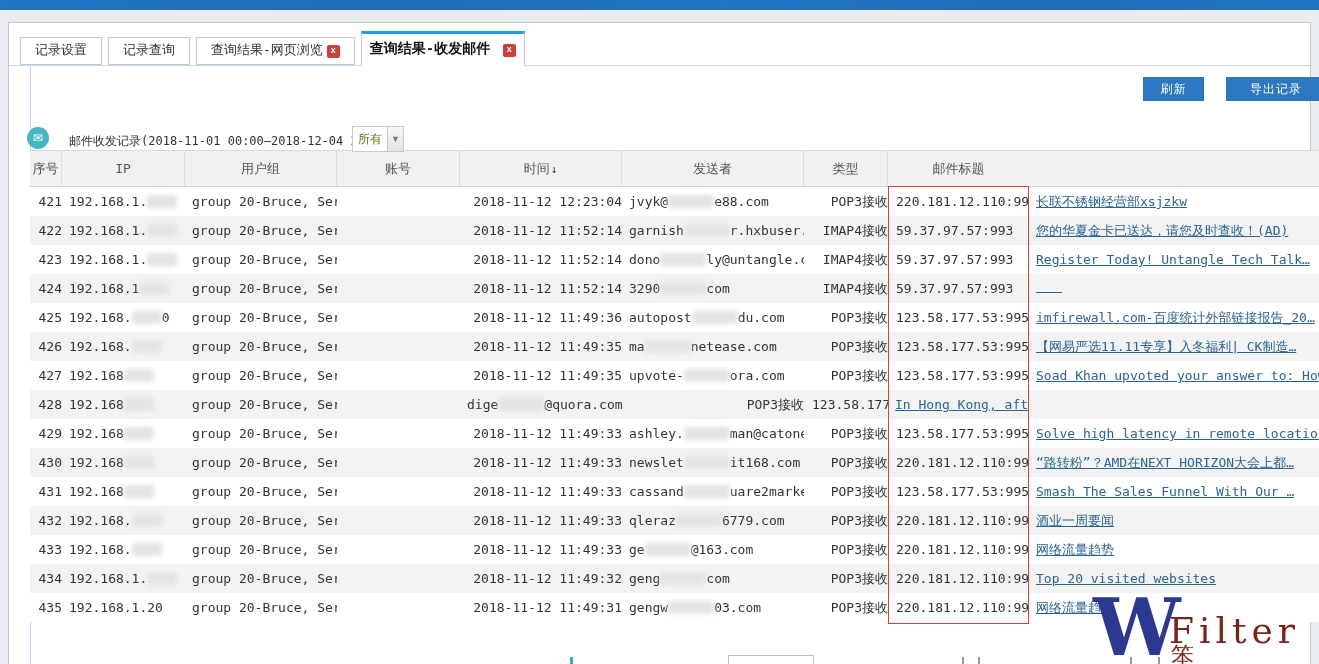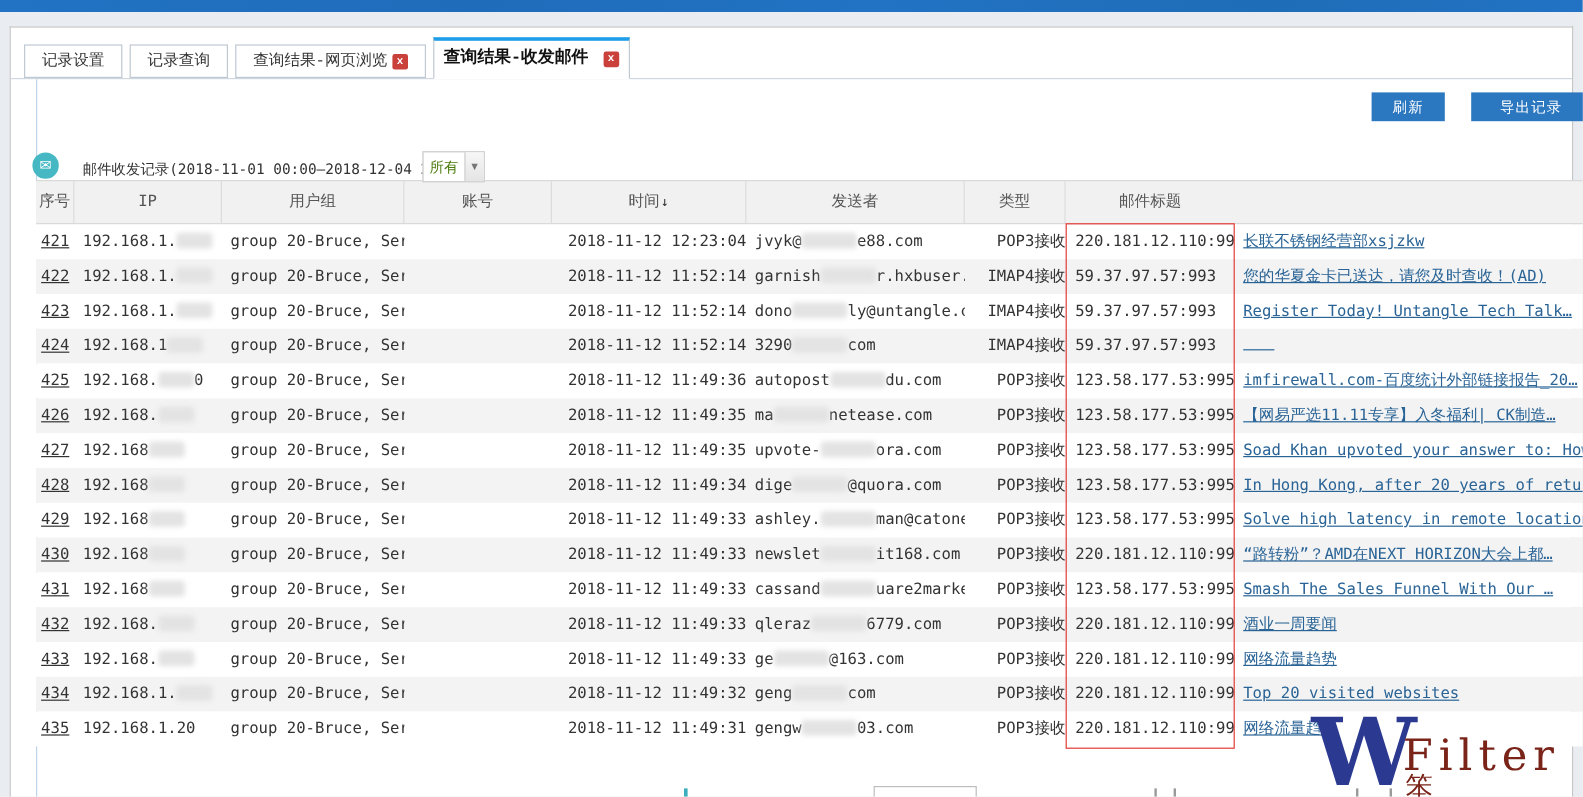--- a/index.html
+++ b/index.html
@@ -47,21 +47,21 @@
   .thead, .tr { display:grid; grid-template-columns:32px 123px 152px 123px 162px 182px 84px 141px 290px; }
   .thead { background:#f1f1f1; border-top:1px solid #d9d9d9; border-bottom:1px solid #d4d4d4; height:37px; }
   .th { font:13px "DejaVu Sans Mono", monospace; color:#555; text-align:center; line-height:35px;
     border-right:1px solid #dcdcdc; white-space:nowrap; overflow:hidden; cursor:pointer; }
   .th:last-child { border-right:none; }
   .sort-arrow { font-size:11px; color:#333; margin-left:1px; }
   .tr { height:29px; background:#fff; }
   .tr.alt { background:#f3f3f3; }
   .td { font:13px "DejaVu Sans Mono", monospace; color:#333; line-height:29px;
     white-space:nowrap; overflow:hidden; }
-  .td.c0 { text-align:center;text-decoration:underline; }
+  .td.c0 { text-align:right; }
   .td.c1, .td.c2, .td.c3, .td.c5, .td.c8 { padding-left:7px; }
   .td.c4, .td.c6 { text-align:right; }
   .td.c7 { padding-left:8px; }
   .blur { display:inline-block; height:13px; border-radius:3px; background:#e3e3e3;
     filter:blur(2px); vertical-align:-2px; }
   .blur.ip { width:30px; }
   .blur.snd { width:46px; }
   a.maillink { color:#2a6496; text-decoration:underline; cursor:pointer; }
   .empty-link { display:inline-block; width:26px; height:11px; border-bottom:1px solid #2a6496; }
 
@@ -202,21 +202,20 @@
         <div class="td c5"><span>upvote-</span><span class="blur snd"></span><span>ora.com</span></div>
         <div class="td c6"><span>POP3接收</span></div>
         <div class="td c7"><span>123.58.177.53:995</span></div>
         <div class="td c8"><a class="maillink">Soad Khan upvoted your answer to: How …</a></div>
       </div>
       <div class="tr alt">
         <div class="td c0"><span>428</span></div>
         <div class="td c1"><span>192.168</span><span class="blur ip"></span><span></span></div>
         <div class="td c2"><span>group 20-Bruce, Serv…</span></div>
         <div class="td c3"><span></span></div>
-        <div class="td c4"><span>2018-11-12 11:49:34</span></div>
         <div class="td c5"><span>dige</span><span class="blur snd"></span><span>@quora.com</span></div>
         <div class="td c6"><span>POP3接收</span></div>
         <div class="td c7"><span>123.58.177.53:995</span></div>
         <div class="td c8"><a class="maillink">In Hong Kong, after 20 years of return…</a></div>
       </div>
       <div class="tr">
         <div class="td c0"><span>429</span></div>
         <div class="td c1"><span>192.168</span><span class="blur ip"></span><span></span></div>
         <div class="td c2"><span>group 20-Bruce, Serv…</span></div>
         <div class="td c3"><span></span></div>

